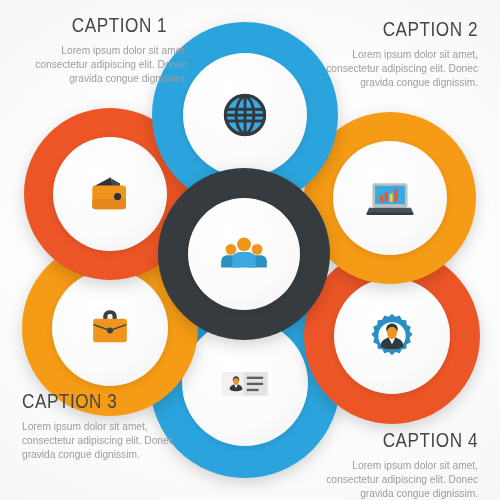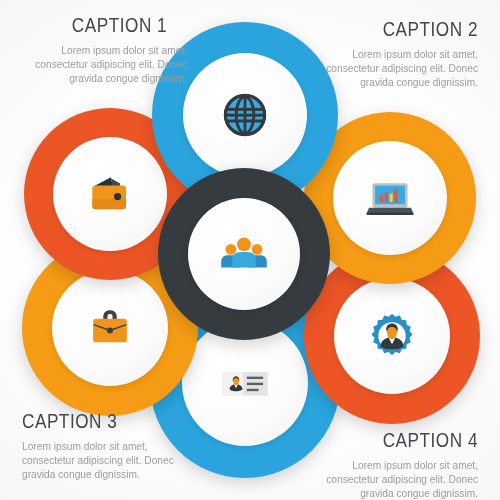--- a/index.html
+++ b/index.html
@@ -44,21 +44,21 @@
   .caption.right .cap-title { transform-origin: right center; }
   .cap-body {
     font-size: 10.2px;
     line-height: 14px;
     color: #9a9da1;
     margin: 0;
   }
 
   #cap1 { top: 14px; text-align: right; }
   #cap2 { top: 18px; }
-  #cap3 { top: 410px; }
+  #cap3 { top: 390px; }
   #cap4 { top: 429px; }
 
   
   .petal {
     position: absolute;
     border-radius: 50%;
     display: flex;
     align-items: center;
     justify-content: center;
   }

